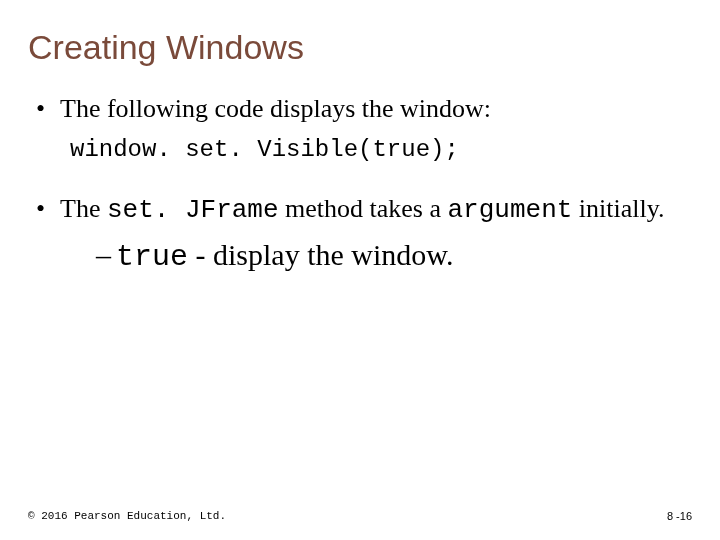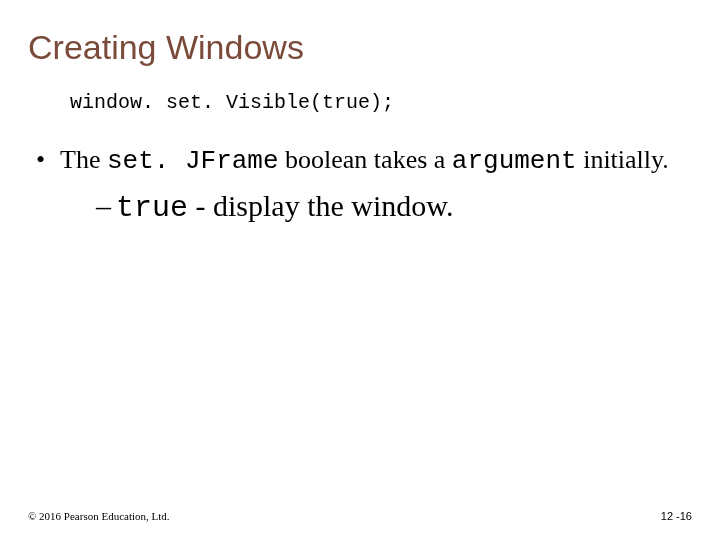--- a/index.html
+++ b/index.html
@@ -43,21 +43,21 @@
     position: absolute;
     left: 0;
     top: 0;
     color: #000;
   }
   .code-inline {
     font-family: "Courier New", Courier, monospace;
   }
   .code-line {
     font-family: "Courier New", Courier, monospace;
-    font-size: 20px;
+    font-size: 24px;
     margin: 4px 0 28px 42px;
   }
   ul.sub {
     list-style: none;
     padding: 0;
     margin: 6px 0 0 36px;
   }
   ul.sub > li {
     font-size: 30px;
     line-height: 1.4;
@@ -67,52 +67,53 @@
   ul.sub > li::before {
     content: "–";
     position: absolute;
     left: 0;
     top: 0;
   }
   .footer-left {
     position: absolute;
     left: 28px;
     bottom: 18px;
-    font-family: Liberation Serif, serif;
+    font-family: Liberation Mono, monospace;
     font-size: 11px;
     color: #000;
   }
   .footer-right {
     position: absolute;
     right: 28px;
     bottom: 18px;
     font-family: Arial, Helvetica, sans-serif;
     font-size: 11px;
     color: #000;
   }
 </style>
 </head>
 <body>
 
 <div class="slide">
 
   <div class="title">Creating Windows</div>
 
   <ul class="top">
+    <li>The following code displays the window:</li>
   </ul>
 
   <div class="code-line">window. set. Visible(true);</div>
 
   <ul class="top">
     <li>
-      <span>The </span><span class="code-inline">set. JFrame</span><span> boolean takes a </span><span class="code-inline">argument</span><span> initially.</span>
+      <span>The </span><span class="code-inline">set. JFrame</span><span> method takes a </span><span class="code-inline">argument</span><span> initially.</span>
       <ul class="sub">
         <li>
           <span class="code-inline">true</span><span> - display the window.</span>
         </li>
       </ul>
     </li>
   </ul>
 
   <div class="footer-left">© 2016 Pearson Education, Ltd.</div>
-  <div class="footer-right">12 -16</div>
+  <div class="footer-right">8 -16</div>
 
 </div>
 
 </body></html>

